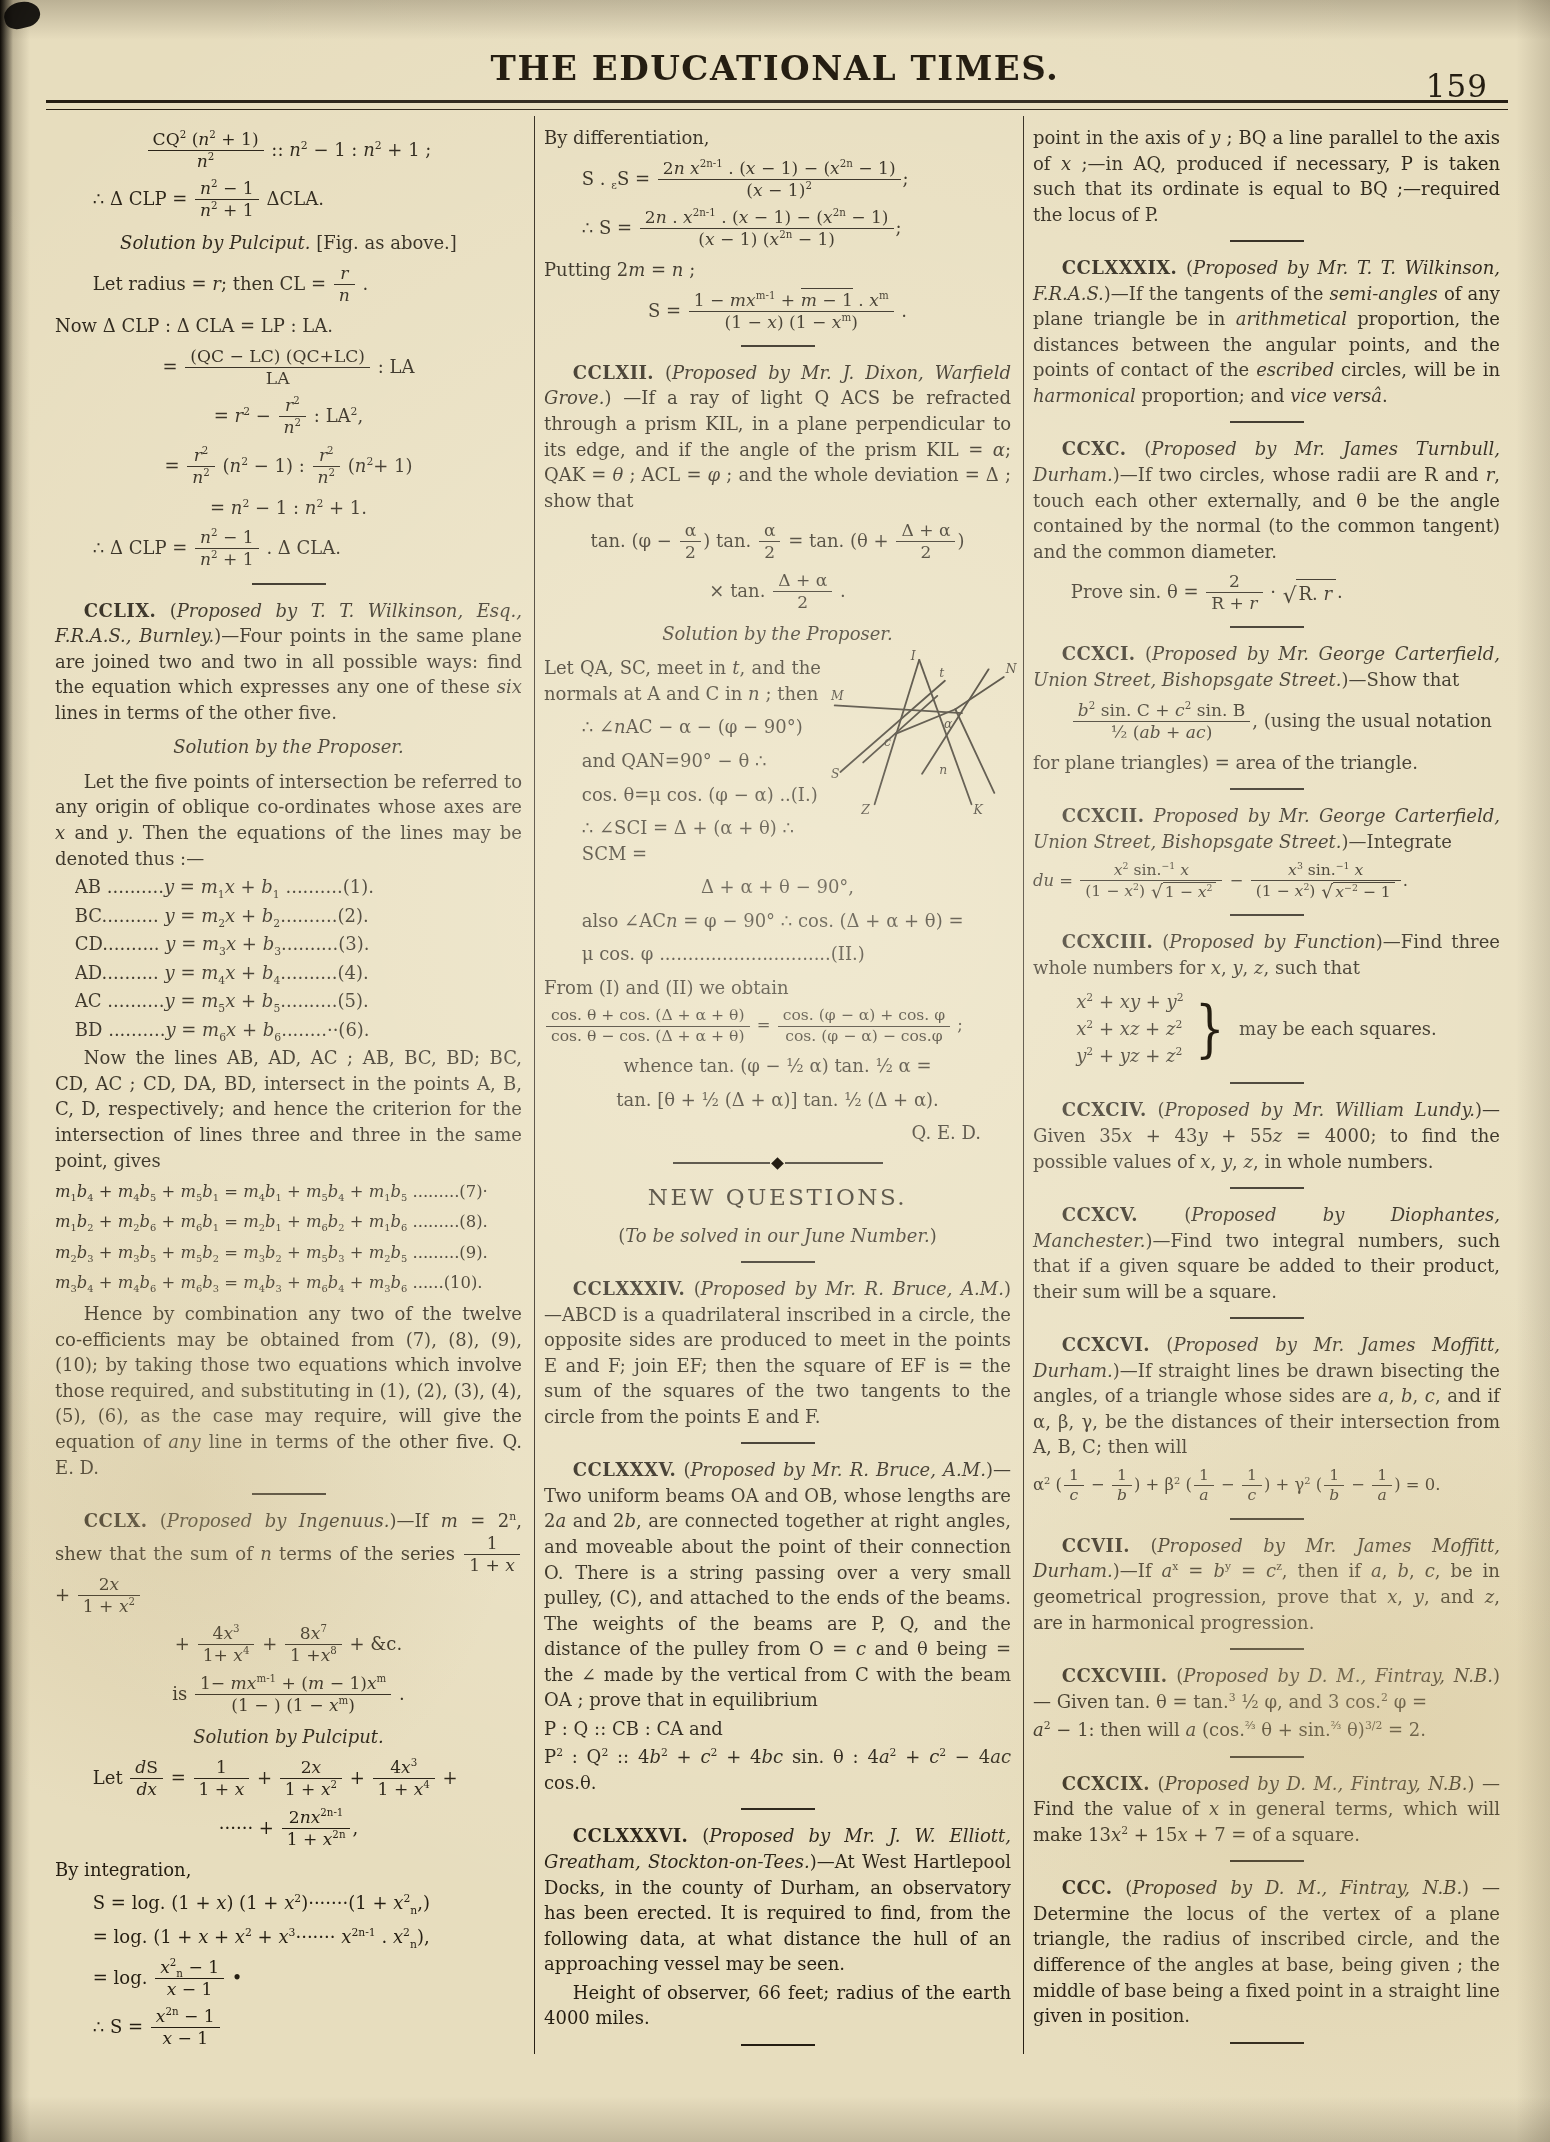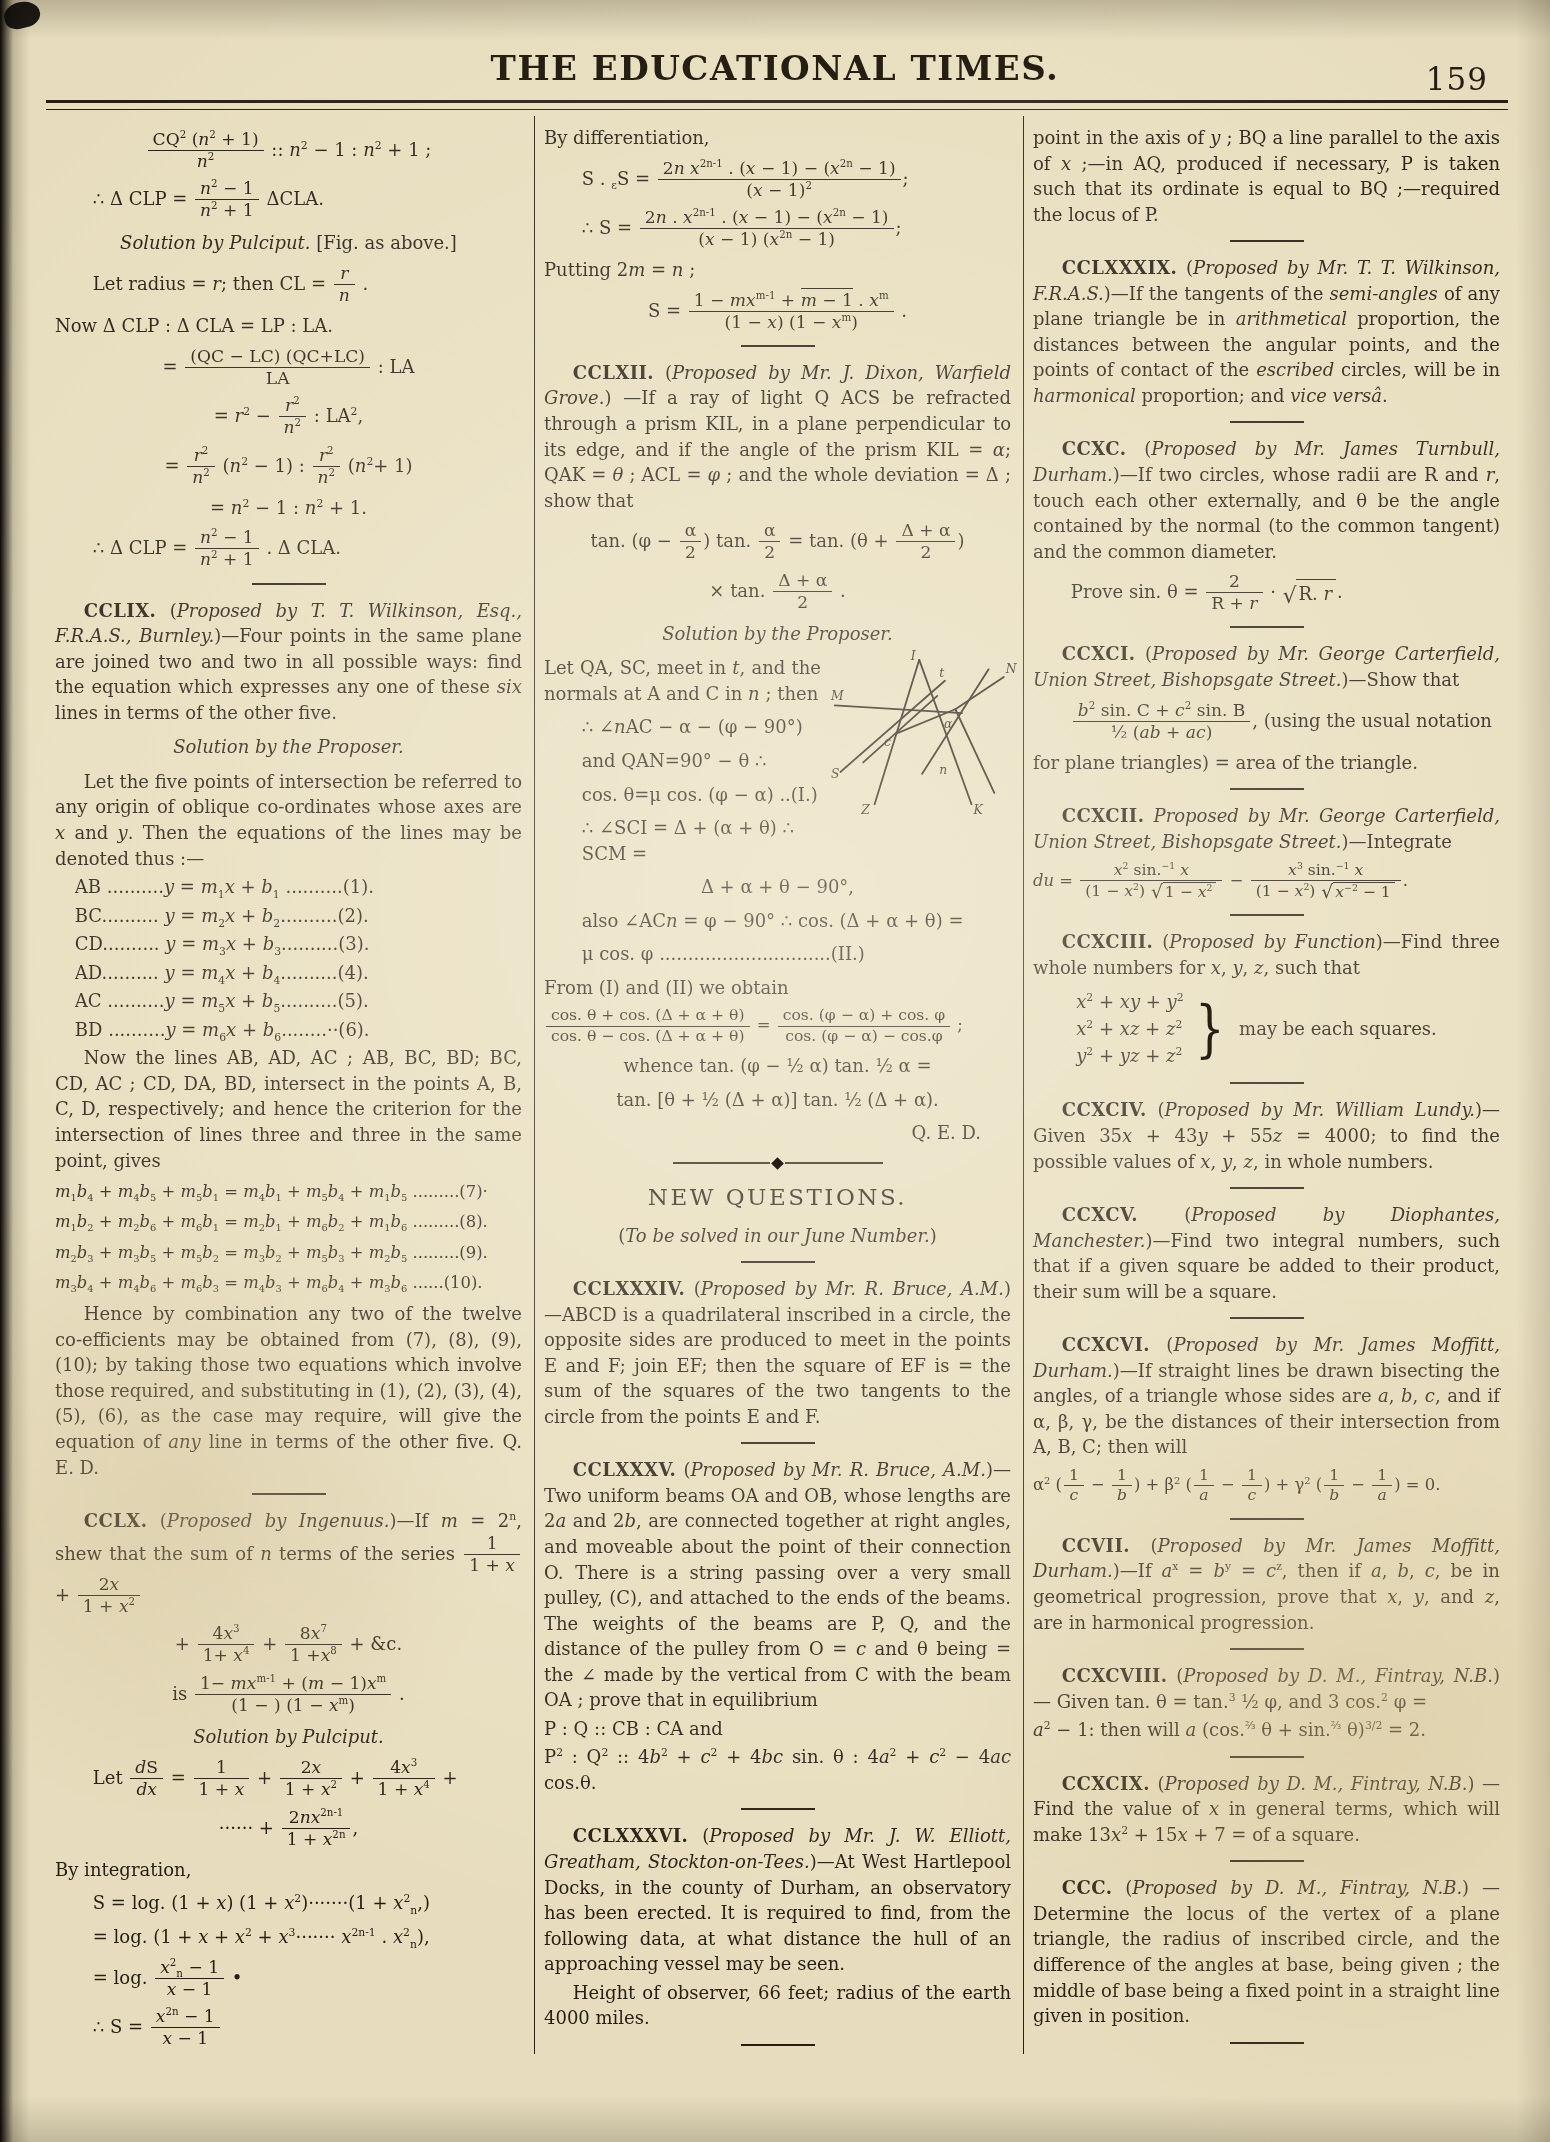--- a/index.html
+++ b/index.html
@@ -21,21 +21,21 @@
       linear-gradient(0deg, rgba(47,36,18,.2) 0px, rgba(47,36,18,0) 46px),
       linear-gradient(180deg, rgba(47,36,18,.24) 0px, rgba(47,36,18,0) 40px);
   }
   .left-edge{position:absolute;left:0;top:0;bottom:0;width:13px;
     background:linear-gradient(90deg,#0d0a06 0%,rgba(13,10,6,.5) 45%,rgba(13,10,6,0) 100%);}
   .corner-mark{position:absolute;left:4px;top:2px;width:36px;height:26px;background:#0b0906;
     border-radius:55% 60% 50% 45%;transform:rotate(-14deg);opacity:.92;}
 
   .masthead{position:relative;padding-top:48px;text-align:center;}
   .masthead-title{display:inline-block;font-size:34px;font-weight:700;letter-spacing:1.5px;}
-  .page-num{position:absolute;right:62px;top:61px;font-size:31px;letter-spacing:1px;}
+  .page-num{position:absolute;right:62px;top:68px;font-size:31px;letter-spacing:1px;}
   .double-rule{margin:12px 42px 0 46px;height:6px;
     border-top:3.5px solid #241d12;border-bottom:1.6px solid #241d12;}
 
   .cols{display:flex;align-items:stretch;margin:6px 38px 0 46px;height:1938px;}
   .col{flex:1 1 0;min-width:0;padding:6px 12px 0 9px;overflow:hidden;
     font-size:18px;line-height:1.42;text-align:justify;}
   .col + .col{border-left:1.9px solid #292115;}
 
   .para{margin:3px 0;}
   .indent{text-indent:1.6em;}

